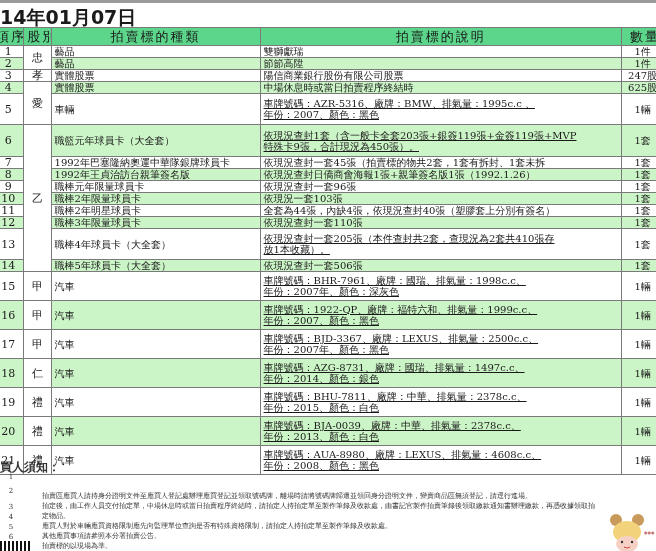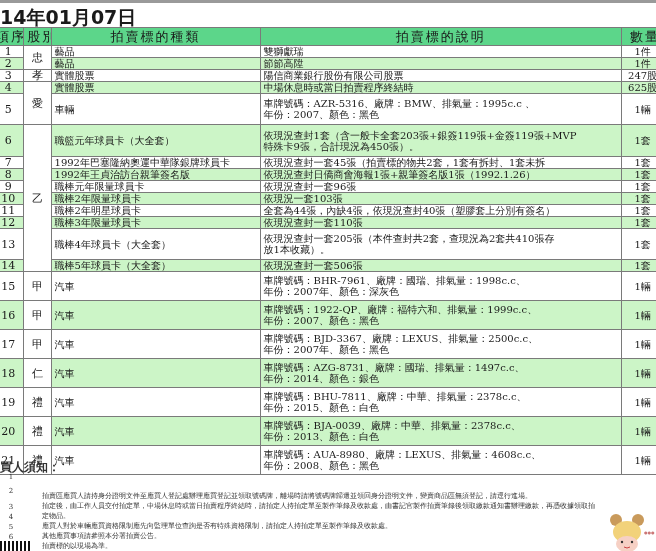--- a/index.html
+++ b/index.html
@@ -30,21 +30,21 @@
   .col-cat { width: 26px; }
   .col-type { width: 200px; }
   .col-desc { width: 346px; }
   .col-qty { width: 40px; }
   td.seq { text-align: center; font-size: 11px; }
   td.cat { text-align: center; background: #ffffff; font-size: 11px; }
   td.qty { text-align: center; }
   td.desc, td.type { text-align: left; }
   tr.g td:not(.cat) { background: #ccf5c7; }
   tr.w td { background: #ffffff; }
-  td.wrap { white-space: normal; line-height: 15px; }
+  td.wrap { white-space: normal; line-height: 15px; text-decoration: underline; }
   tr.tall td { height: 30px; }
   tr.s td { height: 10px; }
   tr.h5 td { height: 28px; }
 
   .notes { position: absolute; left: 0; top: 462px; width: 656px; font-size: 7px; line-height: 10px; color: #333; }
   .notes-title { position: absolute; left: 0; top: 0; font-weight: bold; font-size: 12px; }
   .note-item { position: absolute; left: 0; width: 656px; white-space: nowrap; }
   .note-num { position: absolute; left: 6px; width: 10px; text-align: center; }
   .note-text { position: absolute; left: 42px; margin-top: 19px; }
   .red-note { position: absolute; left: 36px; color: #d02020; font-size: 8px; white-space: nowrap; margin-top: 28px; }

